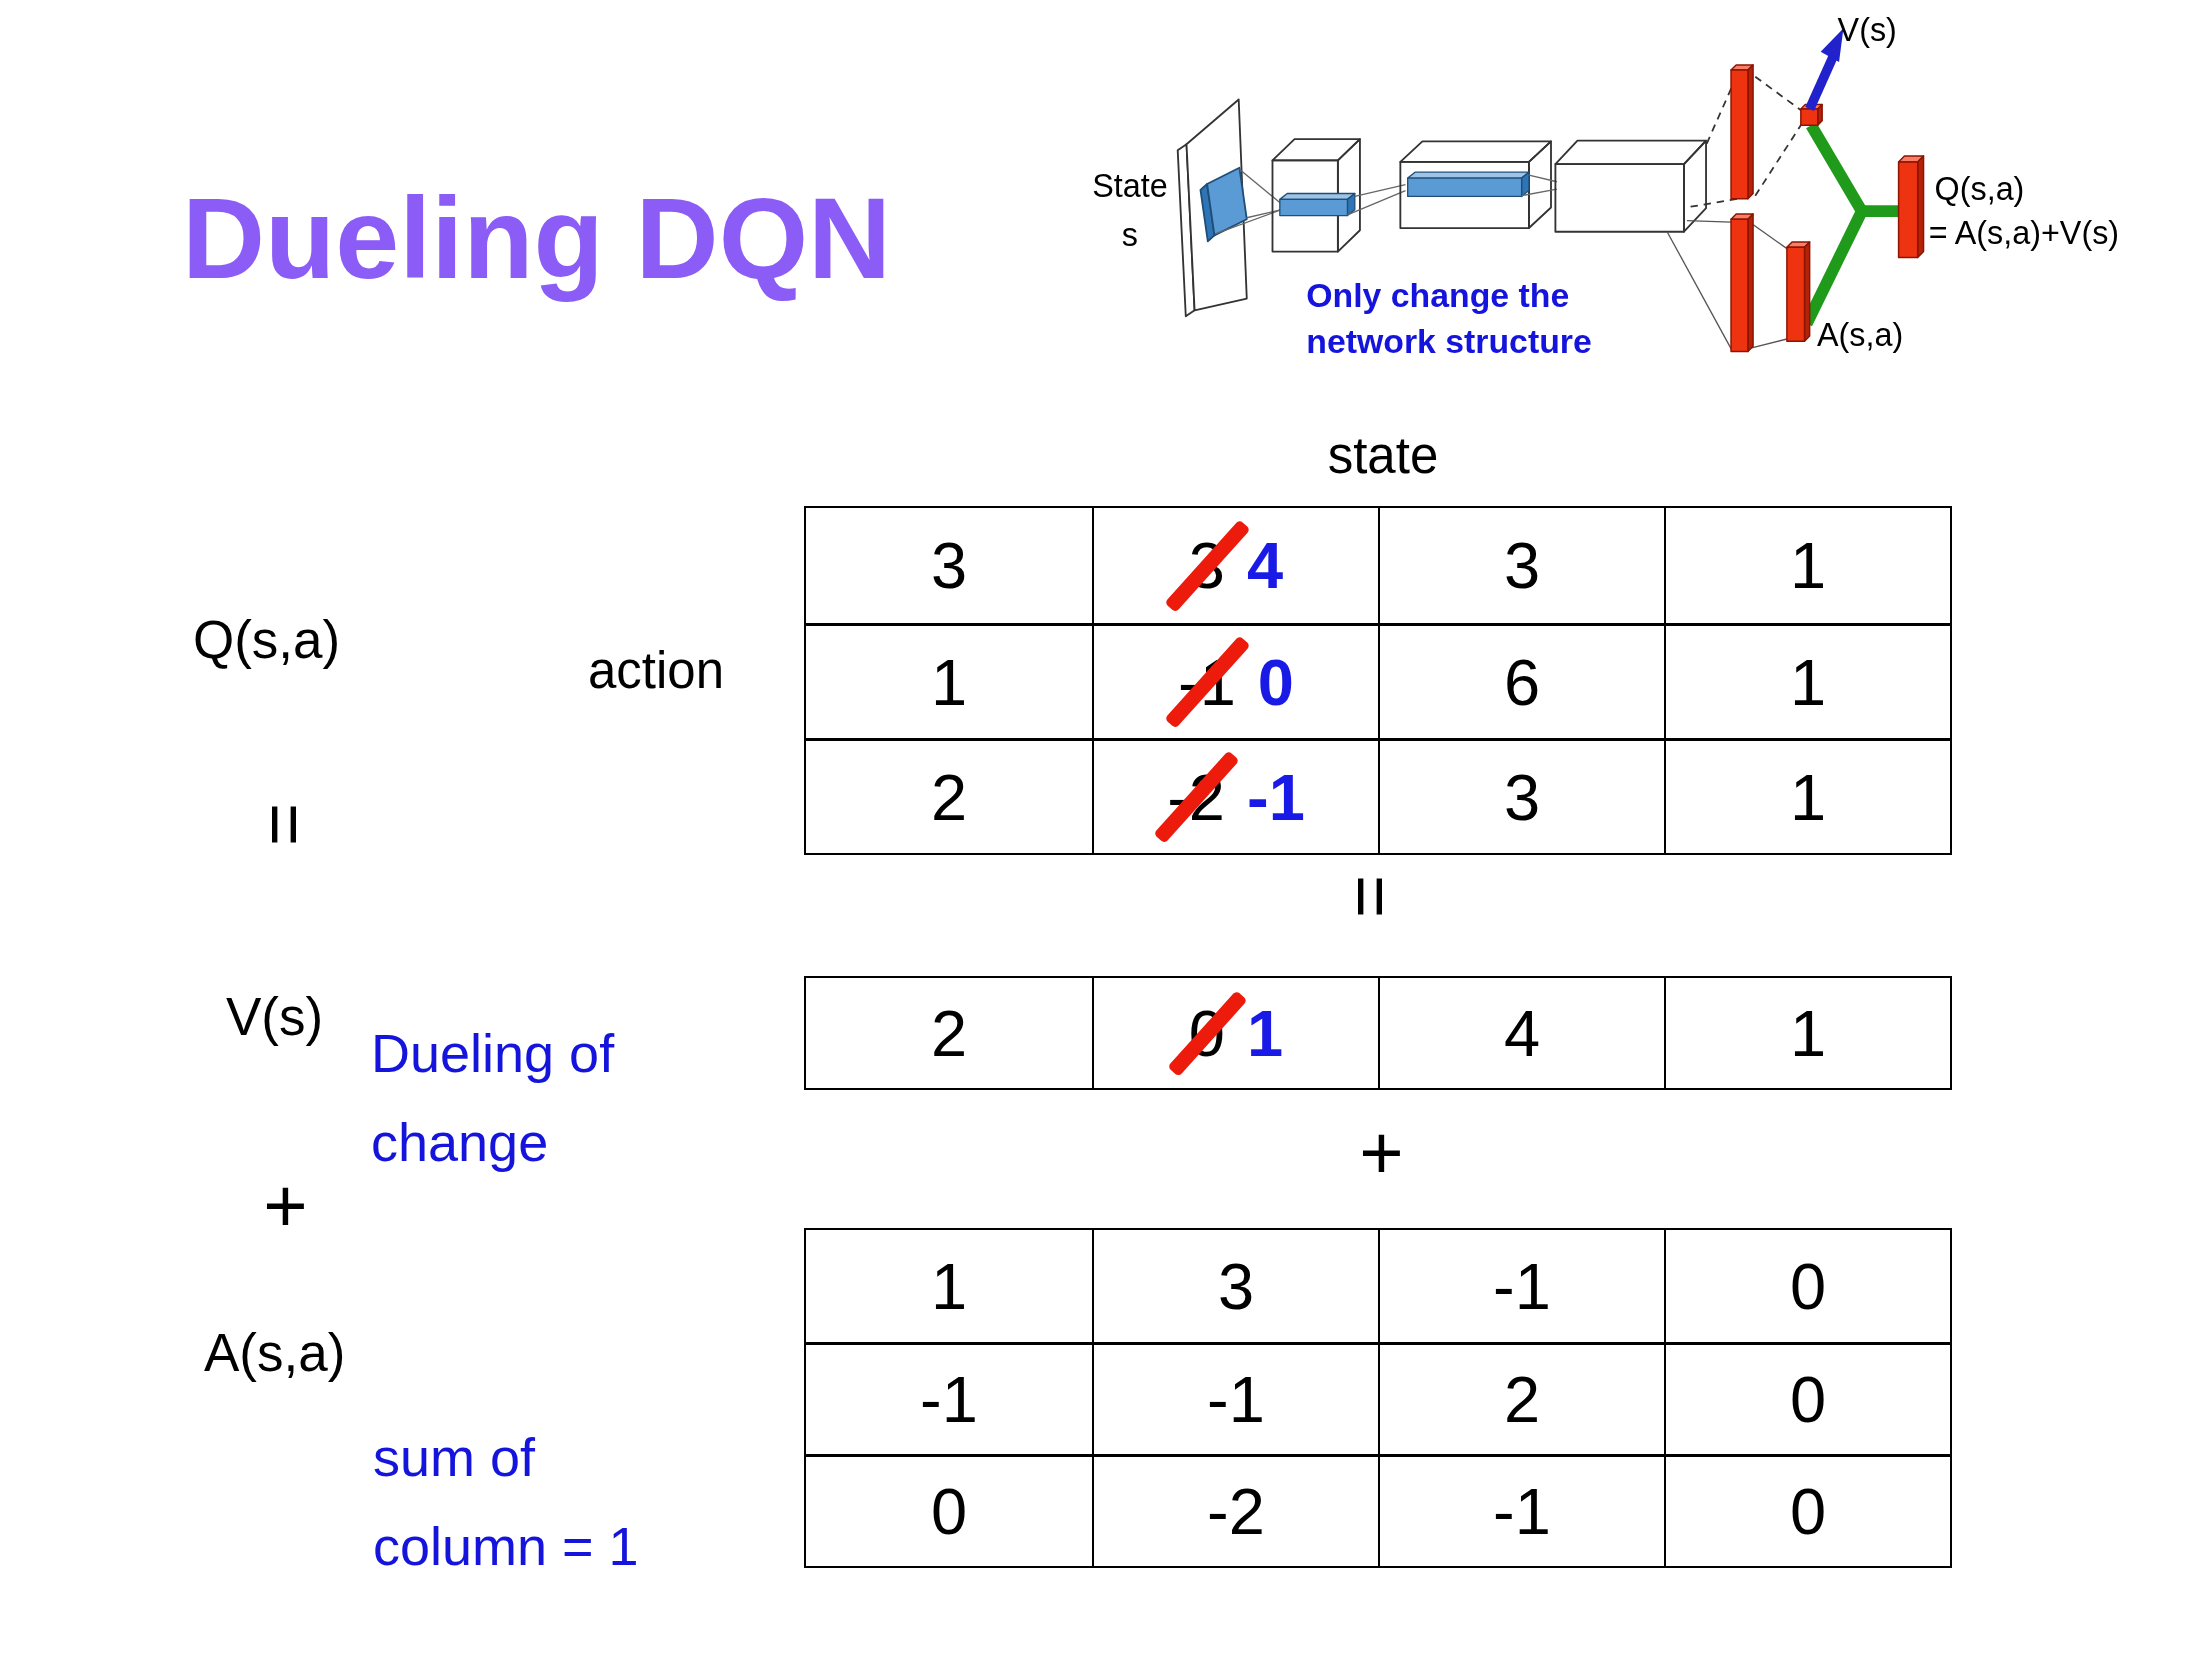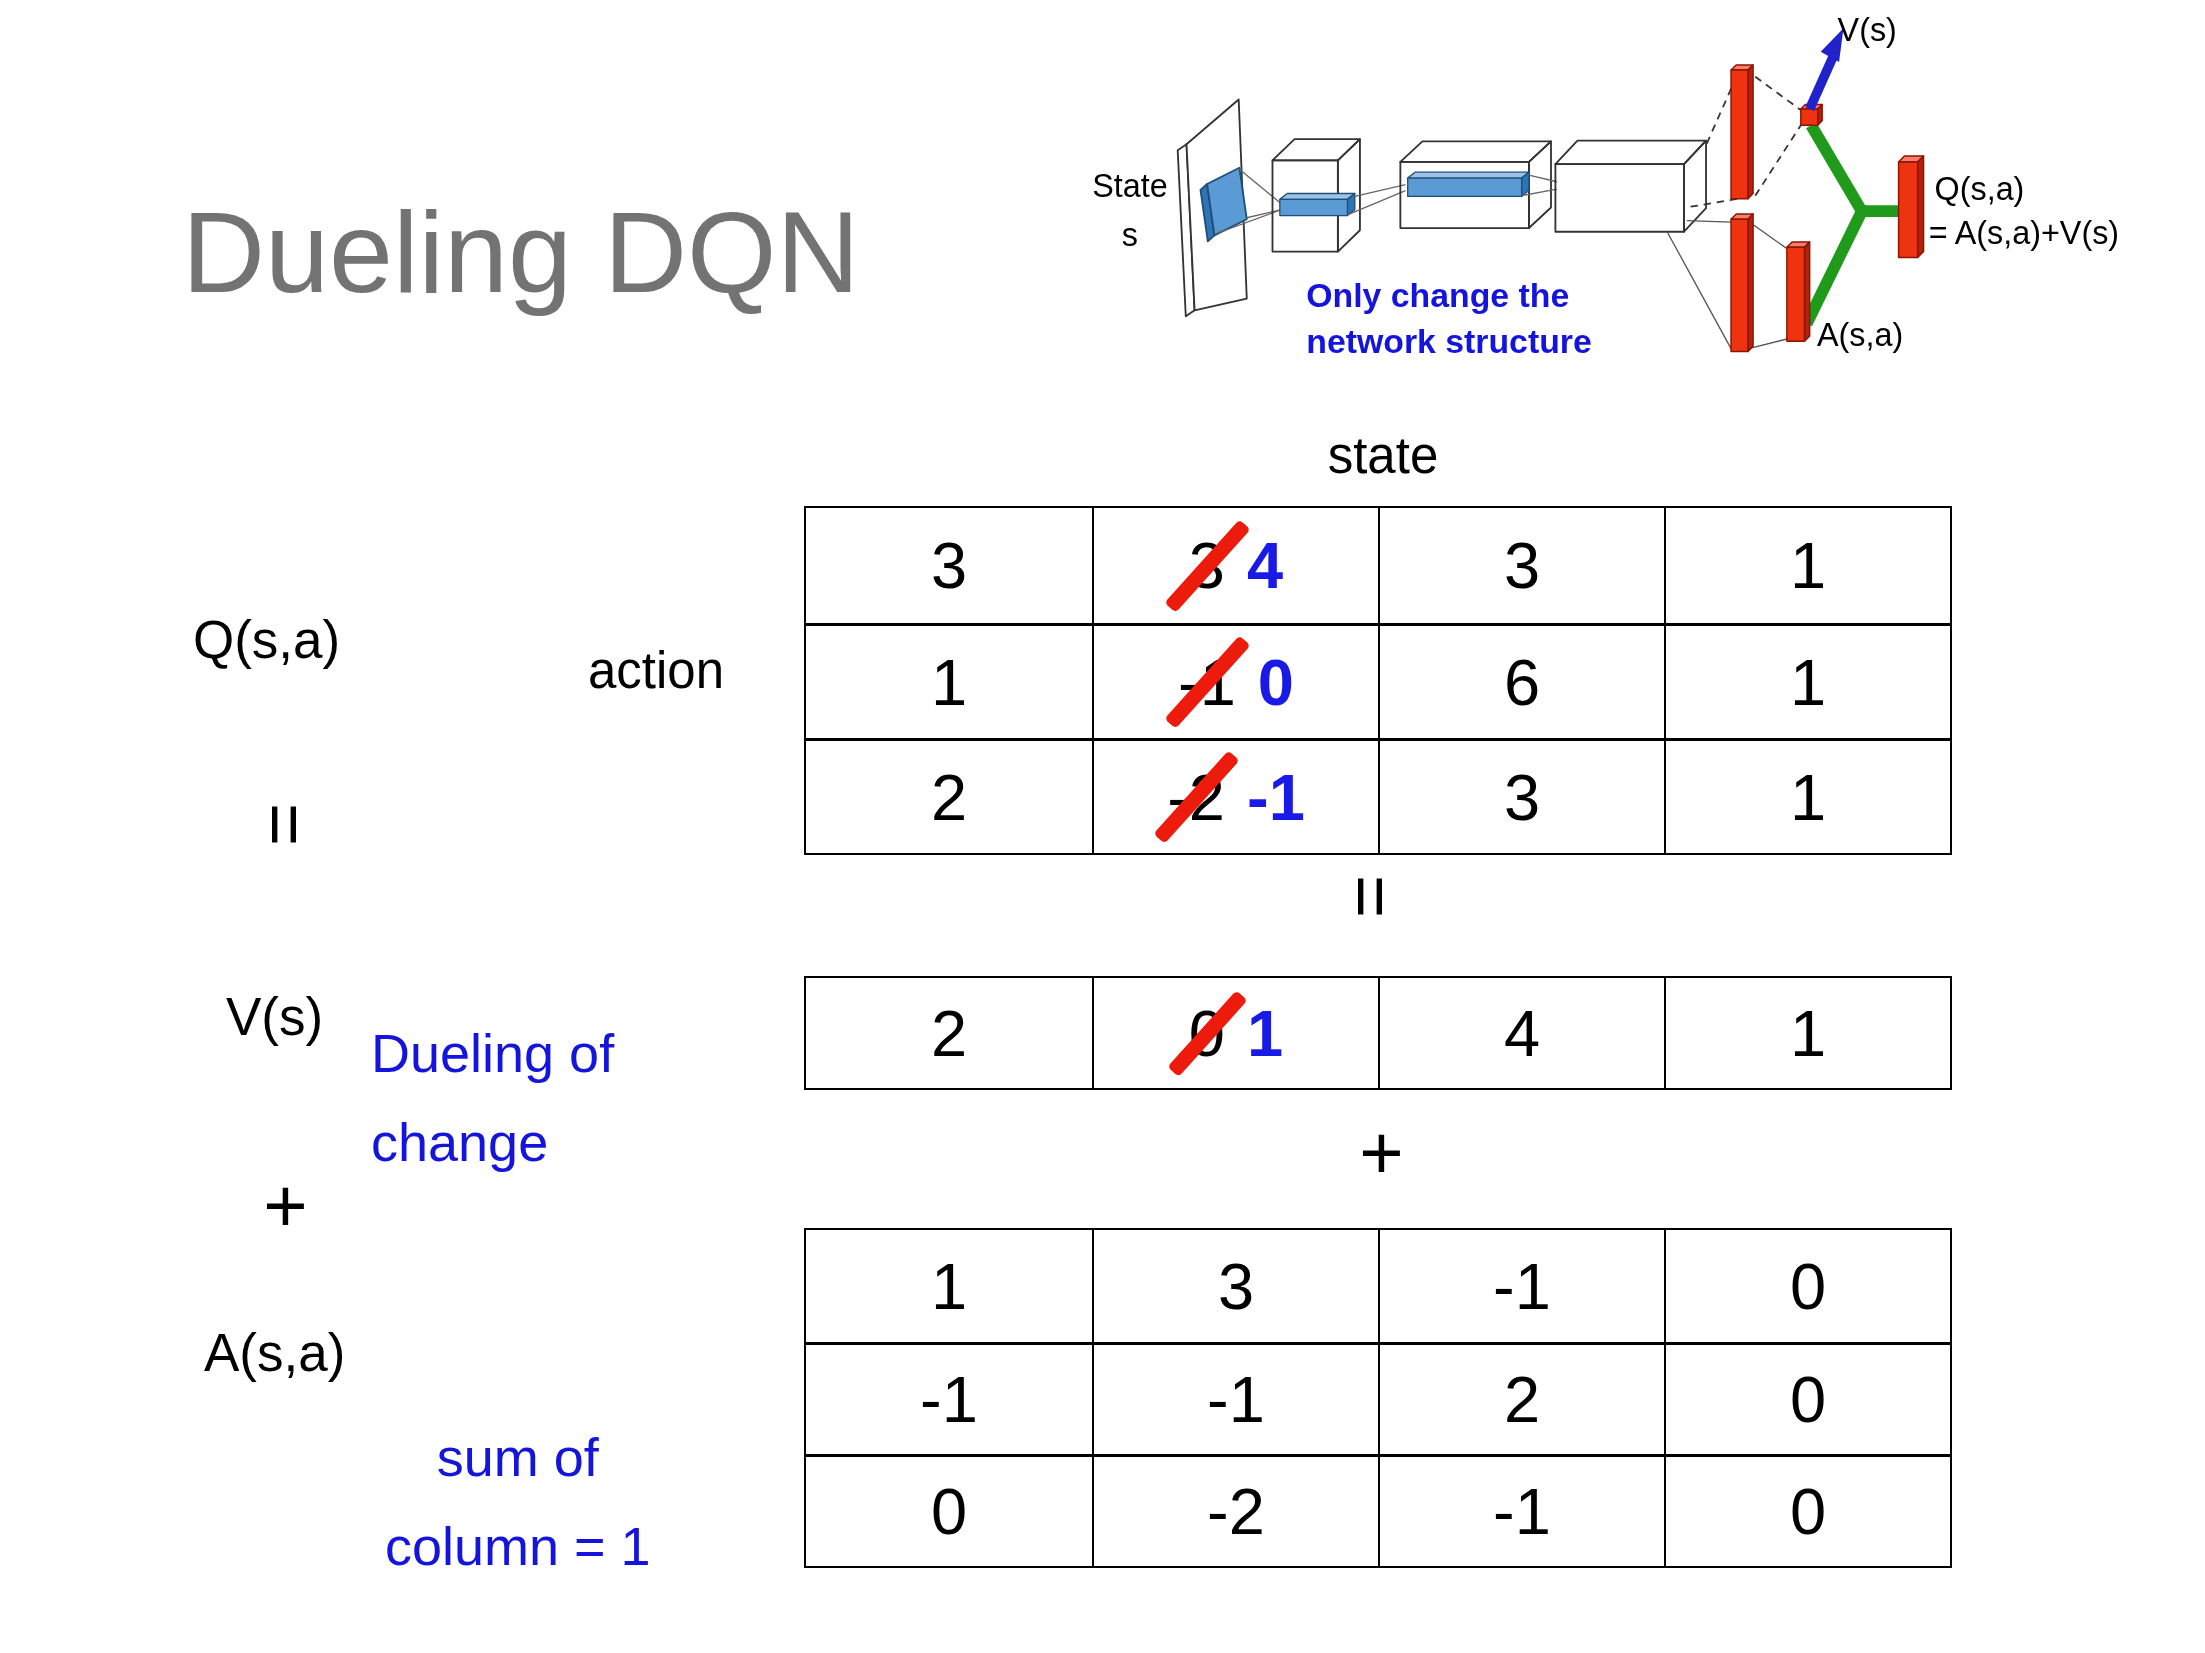--- a/index.html
+++ b/index.html
@@ -8,26 +8,26 @@
     width:2205px;height:1654px;
     background:#ffffff;
     font-family:"Liberation Sans", sans-serif;
     color:#000;
     overflow:hidden;
   }
   .abs{position:absolute;}
 
   
   #title{
-    left:182px;top:189px;
+    left:182px;top:175px;
     font-size:115px;
-    font-weight:400;
+    font-weight:700;
     letter-spacing:0px;
     line-height:1.1;
-    color:#737373;
+    color:#8b5cf6;
     white-space:nowrap;
   }
 
   
   .lbl{font-size:53px;white-space:nowrap;}
   #q-label{left:193px;top:609px;}
   #v-label{left:226px;top:986px;}
   #a-label{left:204px;top:1322px;}
   #action-label{left:588px;top:641px;font-size:51px;}
   #state-label{left:1306px;top:426px;width:154px;text-align:center;font-size:51px;}
@@ -48,21 +48,21 @@
   #plus-left{left:245px;top:1165px;}
   #plus-mid{left:1341px;top:1112px;}
 
   .blue-note{
     color:#1414DC;
     font-size:54px;
     line-height:1.65;
     white-space:nowrap;
   }
   #avg-note{left:371px;top:1009px;}
-  #sum-note{left:385px;top:1413px;text-align:center;}
+  #sum-note{left:373px;top:1413px;}
 
   
   .tbl{
     position:absolute;
     display:grid;
     grid-template-columns:repeat(4,1fr);
     border:2.9px solid #000;
     background:#fff;
   }
   #q-table{left:804px;top:506px;width:1144px;height:345px;grid-template-rows:repeat(3,1fr);}

